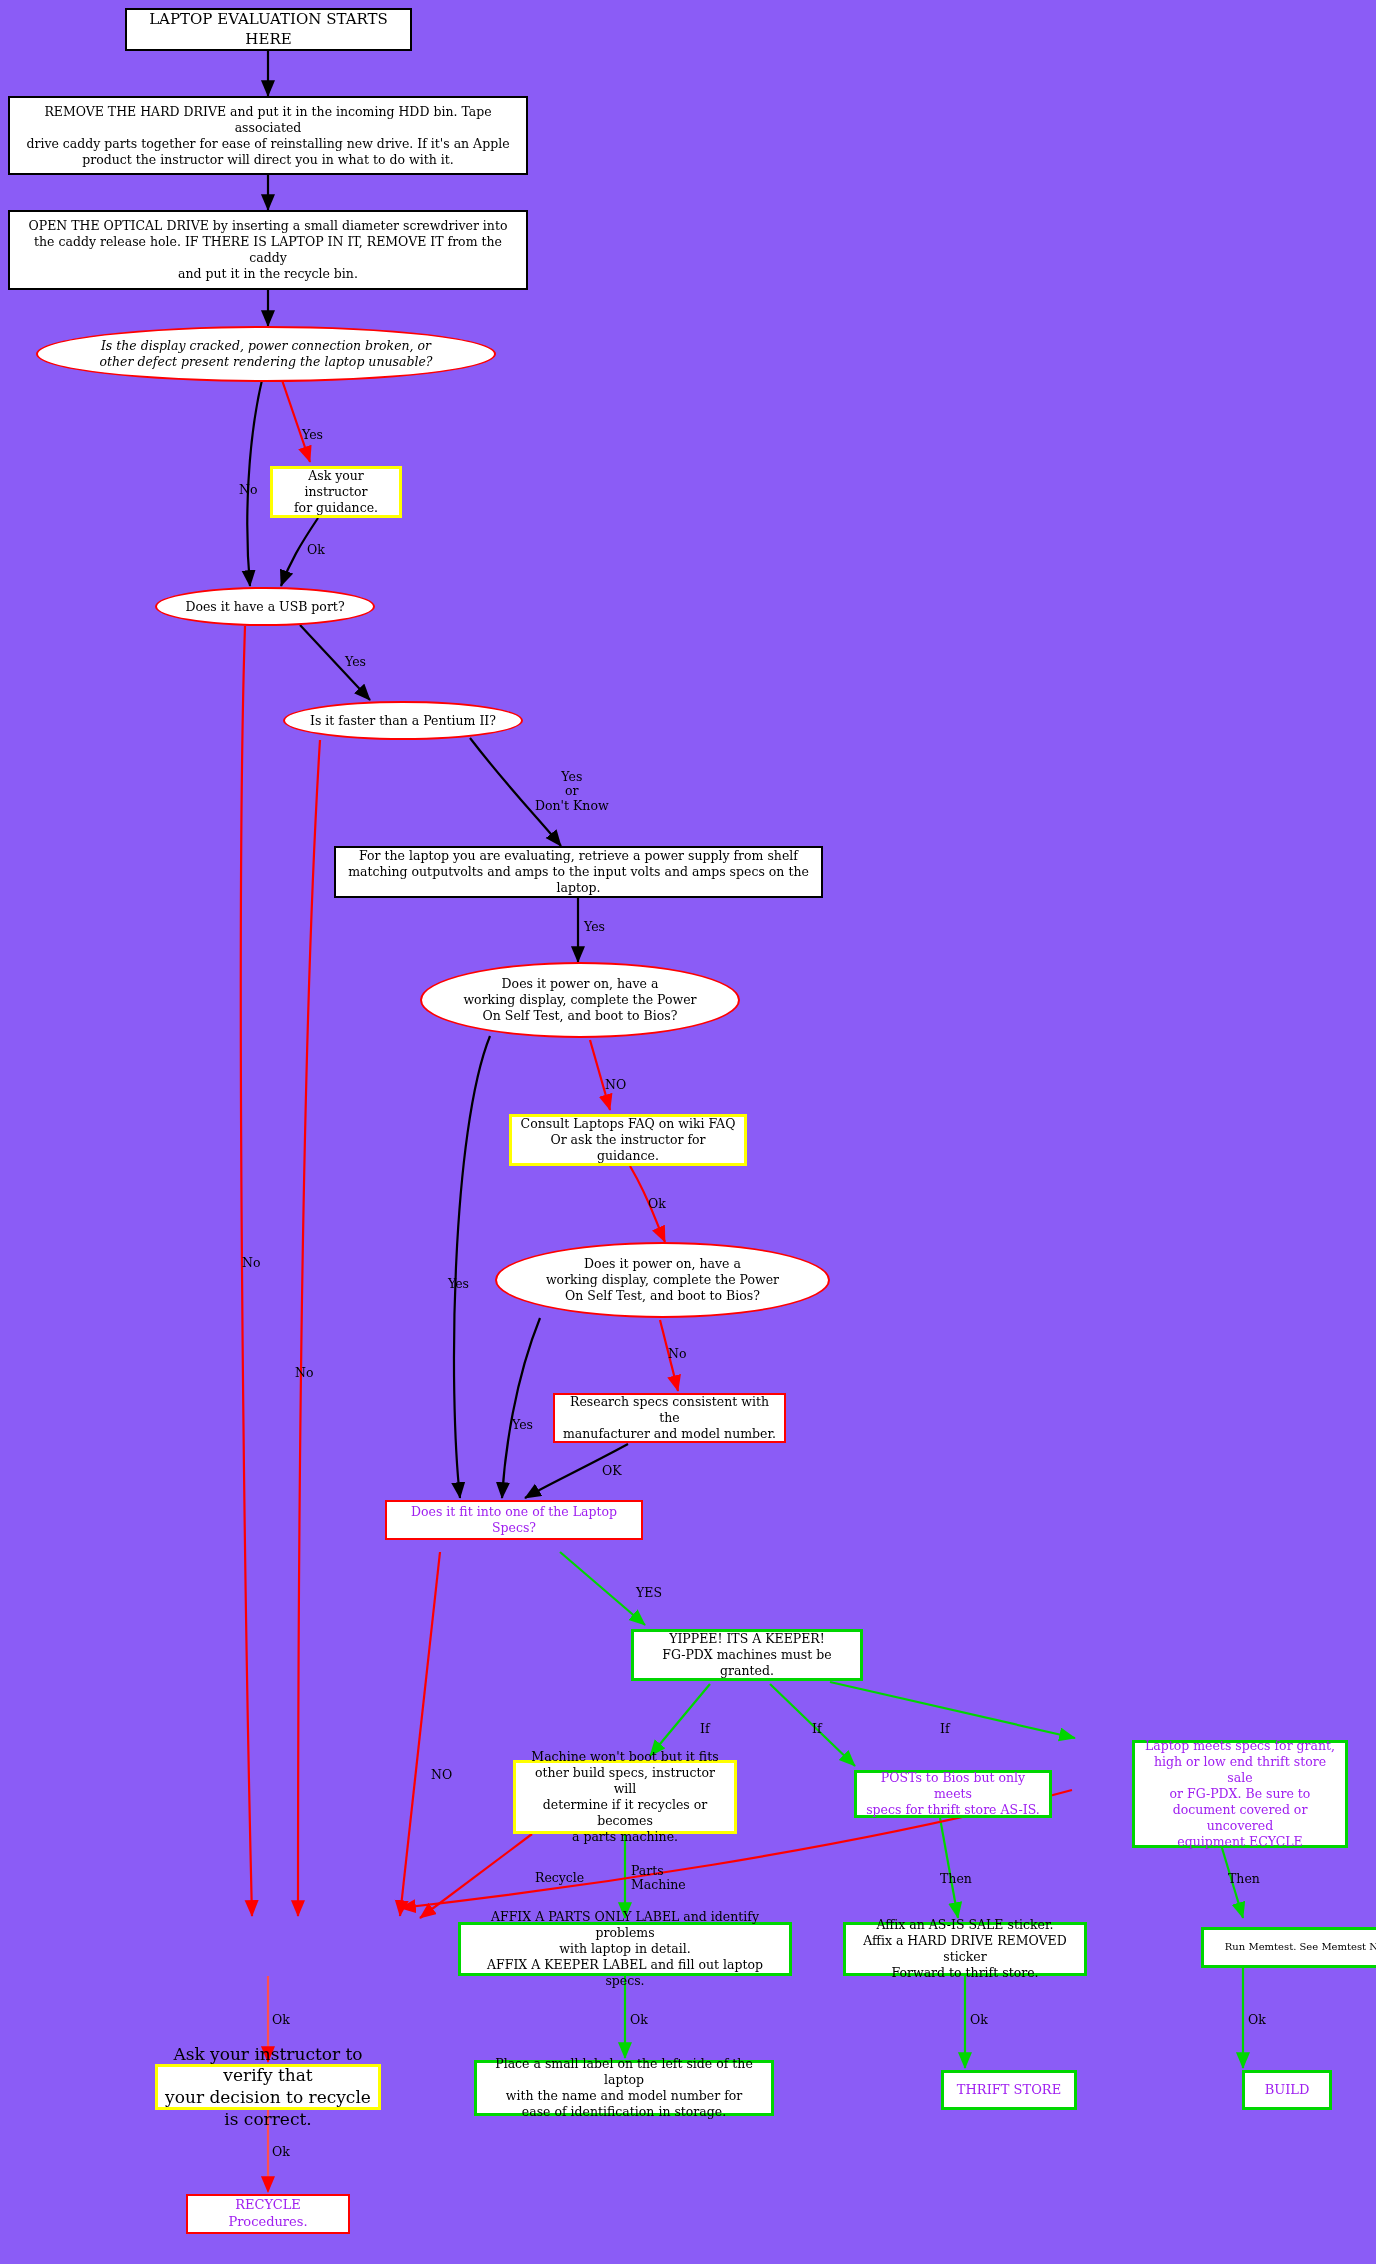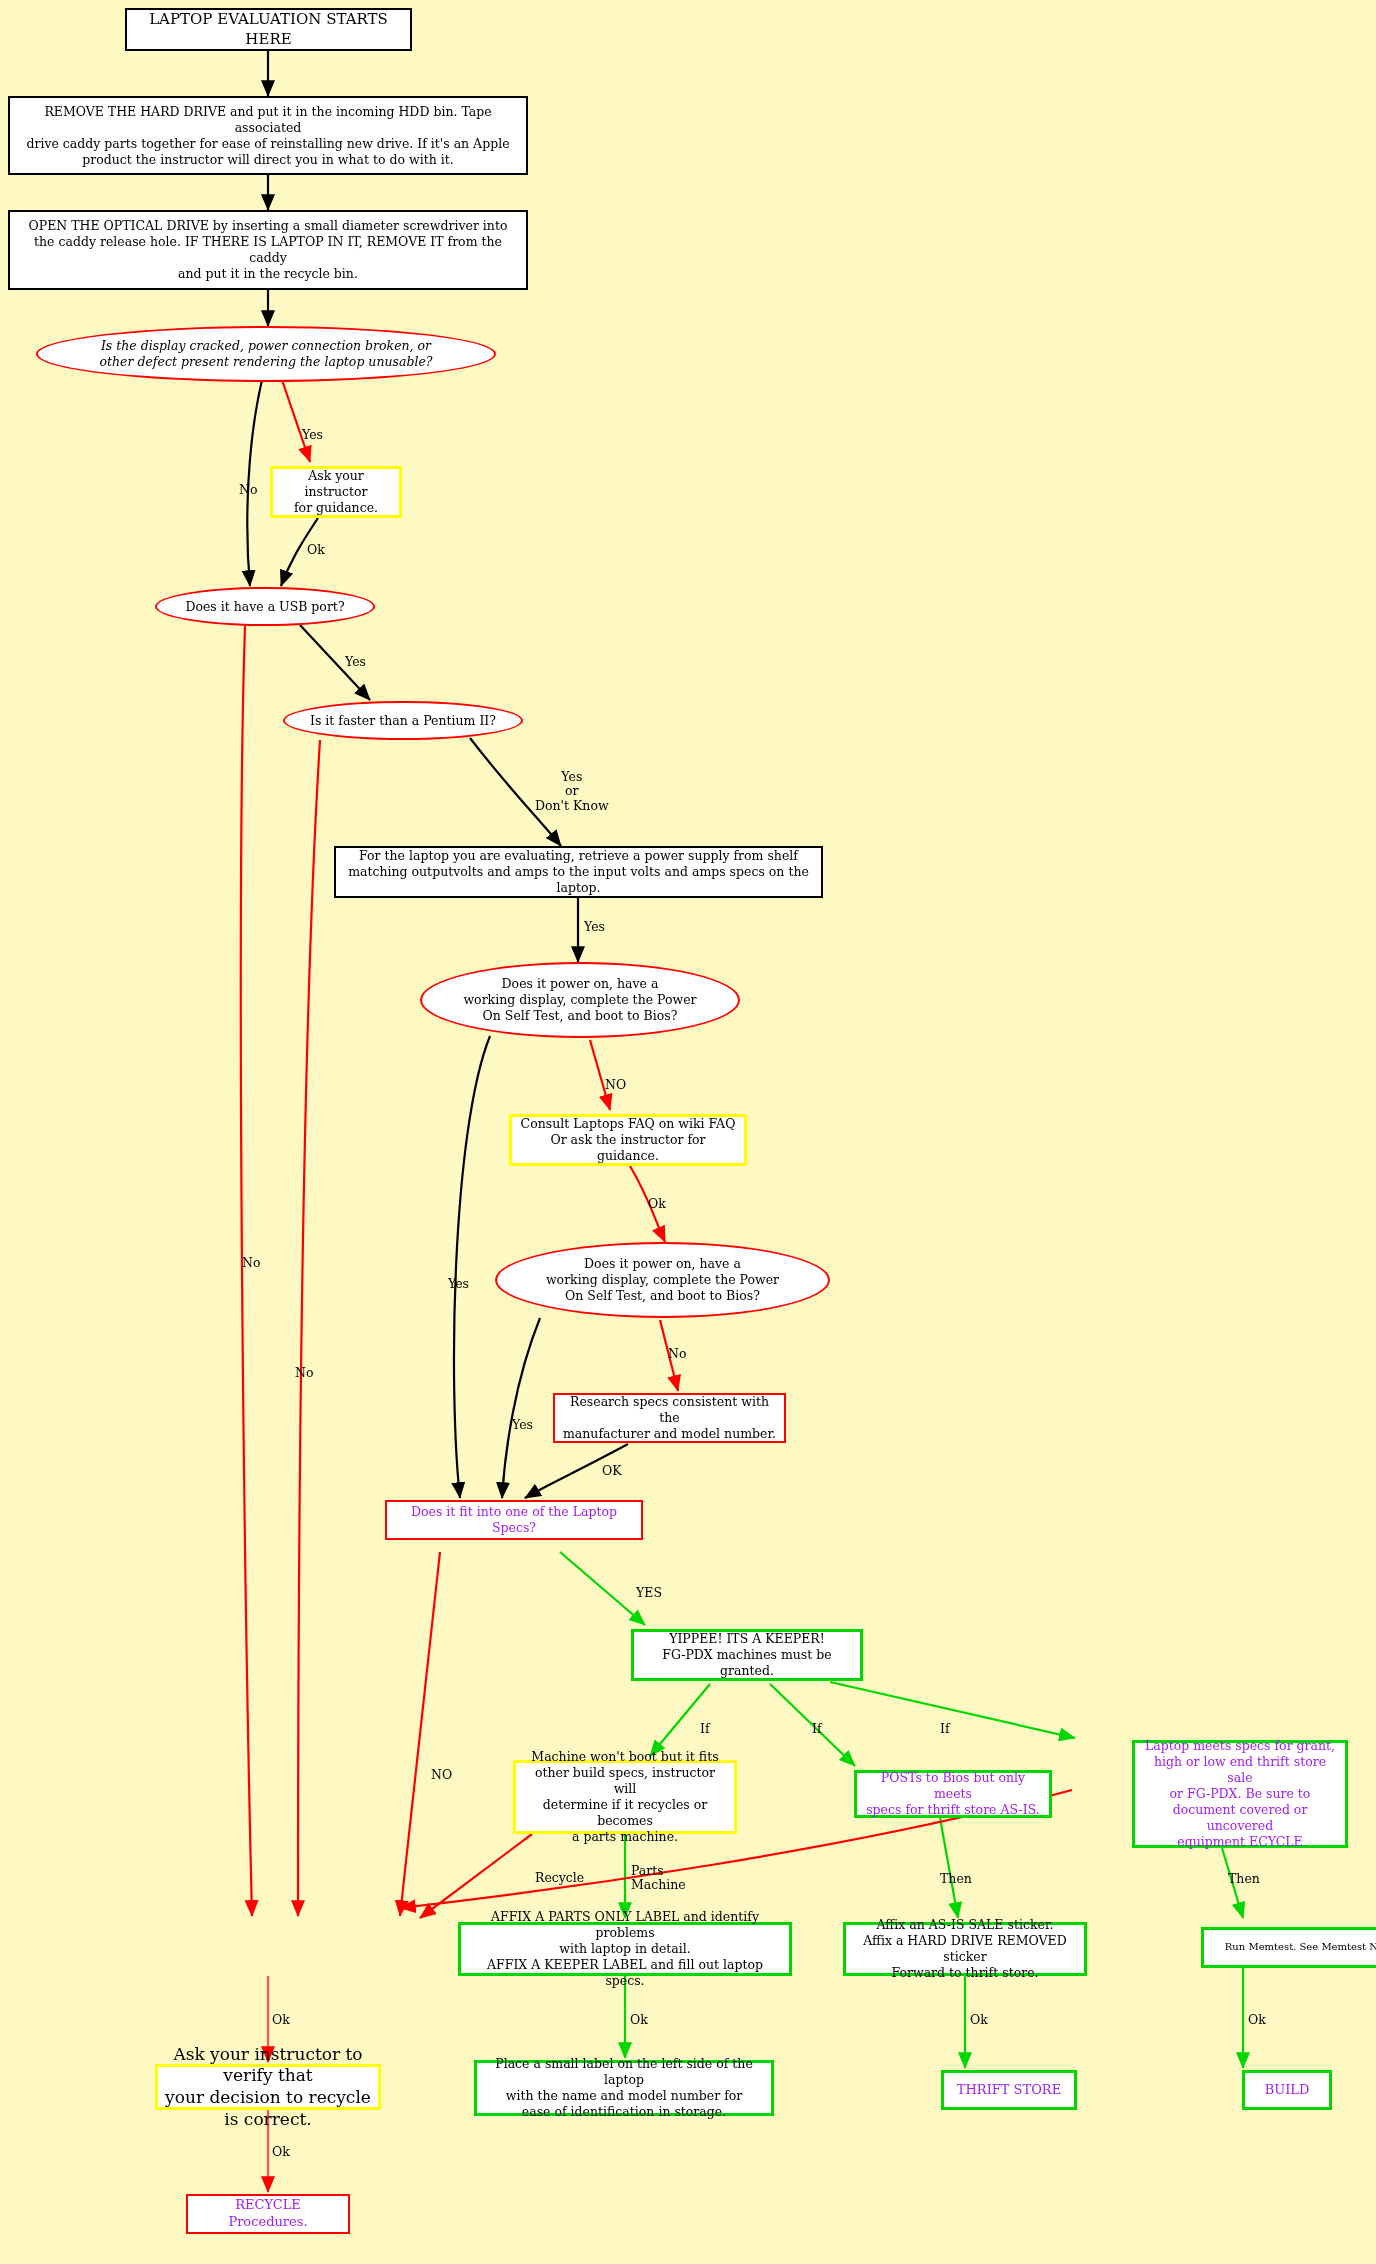--- a/index.html
+++ b/index.html
@@ -1,17 +1,17 @@
 <!DOCTYPE html>
 <html><head>
 <meta charset="utf-8">
 <style>
   html,body{margin:0;padding:0;background:#ffffff;}
   body{width:1376px;height:2264px;font-family:"DejaVu Serif",serif;}
-  #chart{position:relative;width:1376px;height:2264px;background:#fef9c3;}
+  #chart{position:relative;width:1376px;height:2264px;background:#8b5cf6;}
   svg.layer{position:absolute;left:0;top:0;width:1376px;height:2264px;overflow:visible;}
   .node{position:absolute;box-sizing:border-box;display:flex;align-items:center;justify-content:center;text-align:center;line-height:1.28;}
   .node .txt{display:block;width:100%;padding:0 6px;}
   .box{border-style:solid;background:#fff;}
   .ellwrap{position:absolute;display:flex;align-items:center;justify-content:center;text-align:center;}
   .ellwrap .ellbg{position:absolute;left:0;top:0;width:100%;height:100%;border-radius:50%;border-style:solid;background:#fff;box-sizing:border-box;}
   .ellwrap .txt{position:relative;z-index:2;padding:0 14px;line-height:1.28;}
   .elabel{position:absolute;white-space:pre;line-height:1.15;color:#000;}
   .k-black{border-color:#000;border-width:2px;color:#000;}
   .k-red{border-color:#fe0000;border-width:2.5px;color:#000;}

